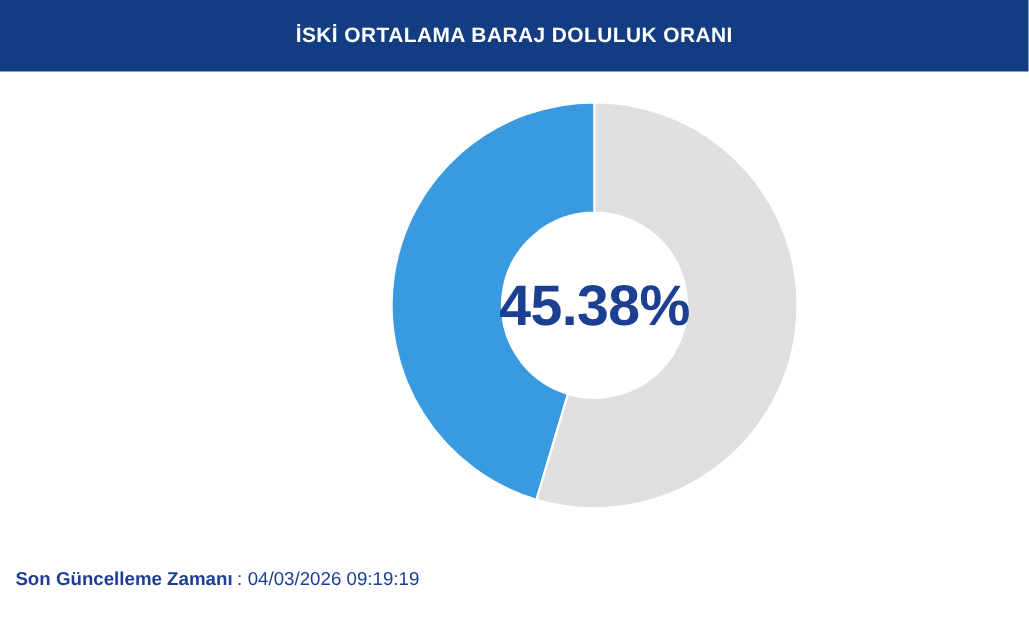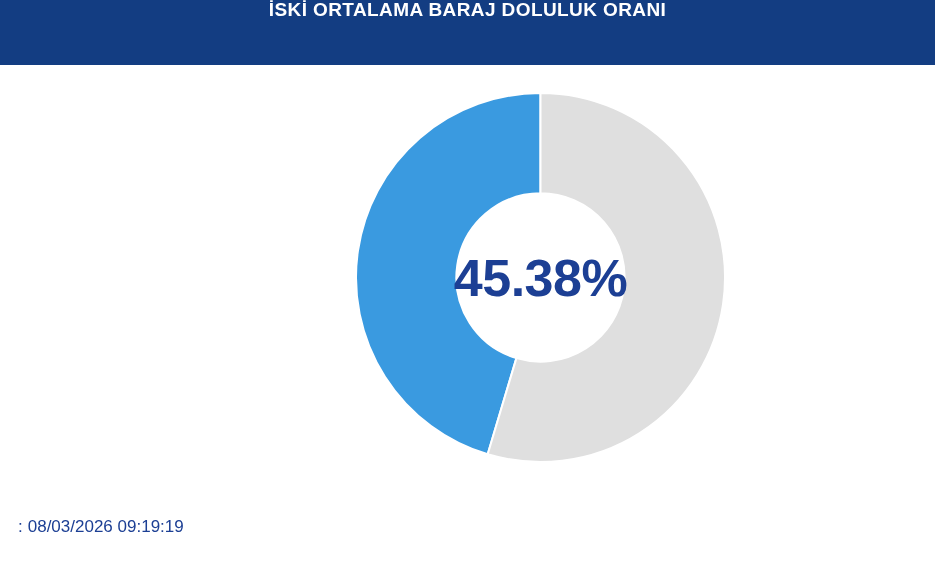--- a/index.html
+++ b/index.html
@@ -23,21 +23,21 @@
 
   
   .header-bar {
     position: absolute;
     left: 0;
     top: 0;
     width: 935px;
     height: 65px;
     background: #133d82;
     display: flex;
-    align-items: flex-start;
+    align-items: center;
     justify-content: center;
     box-sizing: border-box;
   }
   .header-title {
     color: #ffffff;
     font-family: "Liberation Sans", sans-serif;
     font-size: 19px;
     font-weight: bold;
     letter-spacing: 0.4px;
     text-transform: uppercase;
@@ -130,17 +130,18 @@
         <g id="donut-slices">
             <path d="M 184.5 0 A 184.5 184.5 0 0 0 131.6917548192688 361.28104887383085 L 160.41944019758657 265.11215828646687 A 84.132 84.132 0 0 1 184.5 100.368 Z" fill="#3a9ae0" fill-rule="evenodd" stroke="#ffffff" stroke-width="2"></path>
             <path d="M 131.6917548192688 361.28104887383085 A 184.5 184.5 0 1 0 184.50000000000006 0 L 184.50000000000003 100.368 A 84.132 84.132 0 1 1 160.41944019758657 265.11215828646687 Z" fill="#dfdfdf" fill-rule="evenodd" stroke="#ffffff" stroke-width="2"></path>
           </g>
       </svg>
       <div class="center-value">45.38%</div>
     </div>
   </div>
 
   <div class="footer">
+    <span class="footer-label">Son Güncelleme Zamanı</span>
     <span class="footer-sep">:</span>
-    <span class="footer-value">08/03/2026 09:19:19</span>
+    <span class="footer-value">04/03/2026 09:19:19</span>
   </div>
 
 </div>
 
 </body></html>

